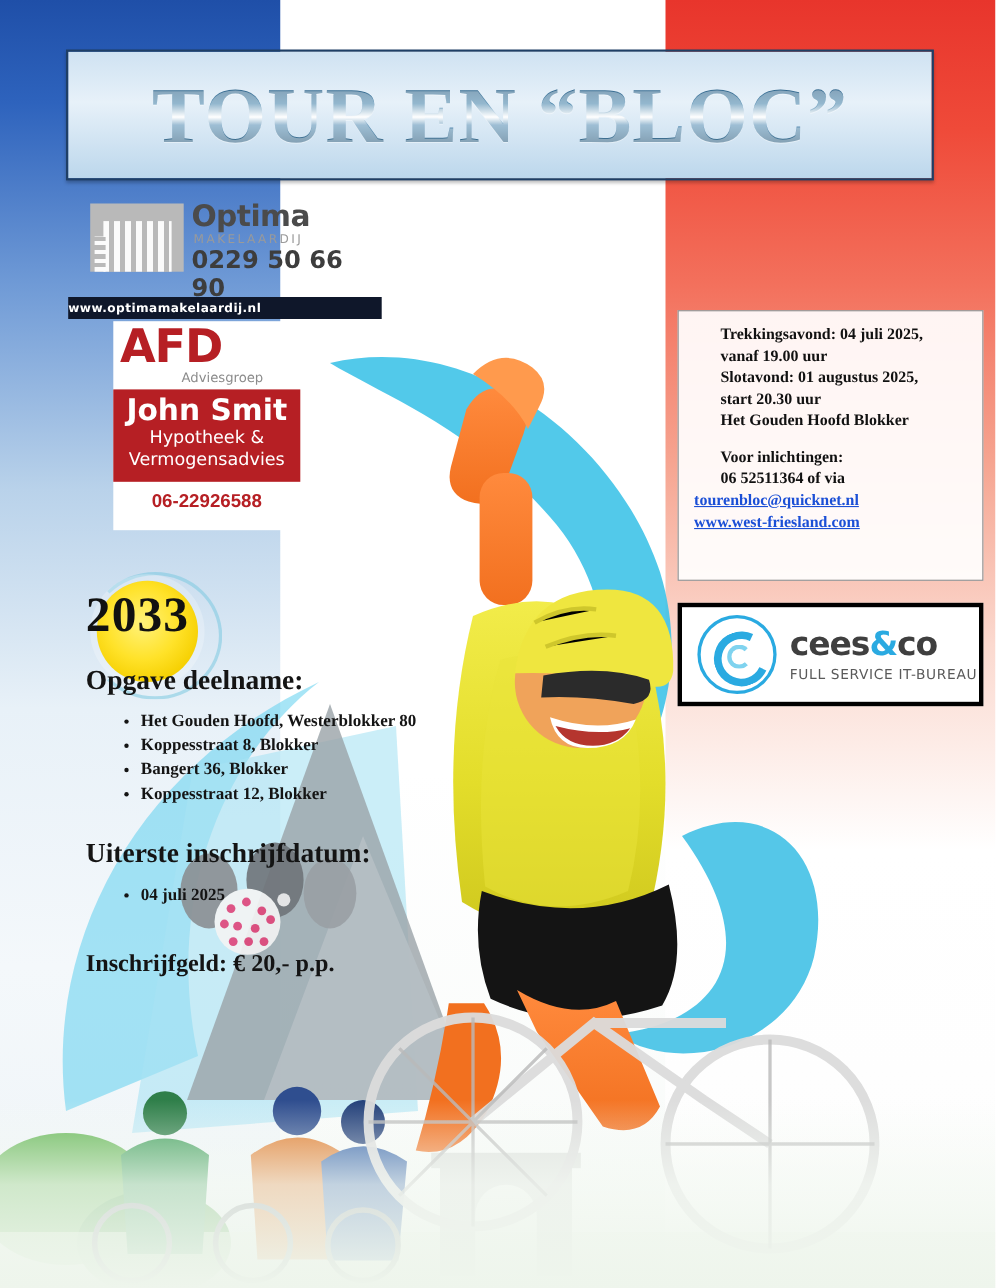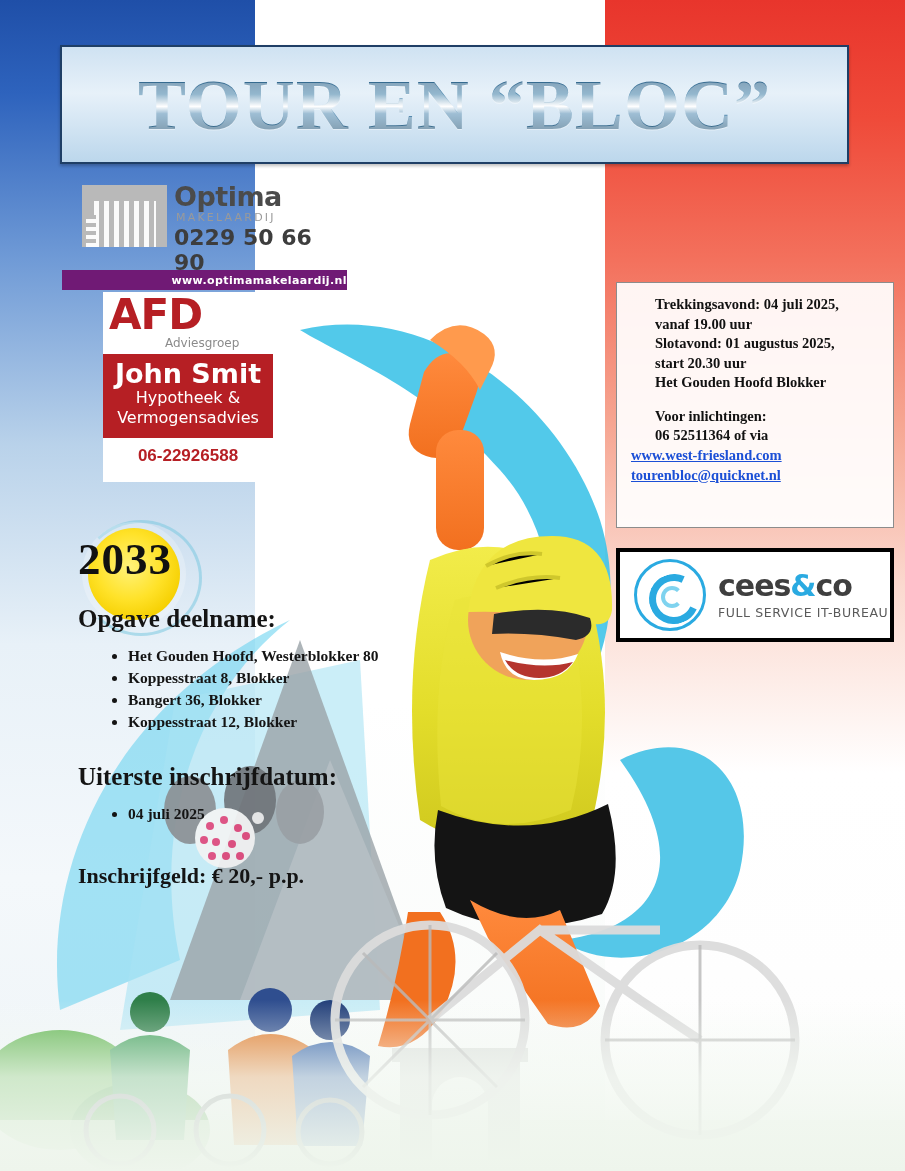--- a/index.html
+++ b/index.html
@@ -124,22 +124,22 @@
     left: 112px; top: 40px;
     font-family: "DejaVu Sans", sans-serif;
     font-weight: bold;
     font-size: 22px;
     color: #3d3d3d;
   }
   .optima-bar {
     position: absolute;
     left: 0px; top: 85px;
     width: 285px; height: 20px;
-    background: #701a75;
-    display: flex; align-items: center; justify-content: flex-end;
+    background: #0f172a;
+    display: flex; align-items: center; justify-content: flex-start;
   }
   .optima-url {
     font-family: "DejaVu Sans", sans-serif;
     font-weight: bold;
     font-size: 11px;
     color: #ffffff;
     letter-spacing: .4px;
   }
 
   
@@ -492,22 +492,22 @@
 
   <div class="info-box">
     <div class="info-line">Trekkingsavond: 04 juli 2025,</div>
     <div class="info-line">vanaf 19.00 uur</div>
     <div class="info-line">Slotavond: 01 augustus 2025,</div>
     <div class="info-line">start 20.30 uur</div>
     <div class="info-line">Het Gouden Hoofd Blokker</div>
     <div class="info-gap"></div>
     <div class="info-line">Voor inlichtingen:</div>
     <div class="info-line">06 52511364 of via</div>
+    <a class="info-link" href="#">tourenbloc@quicknet.nl</a>
     <a class="info-link" href="#">www.west-friesland.com</a>
-    <a class="info-link" href="#">tourenbloc@quicknet.nl</a>
   </div>
 
   <div class="cees-box">
     <div class="cees-mark"></div>
     <div class="cees-text">
       <div class="cees-title">
         <span>cees</span><span class="amp">&amp;</span><span>co</span>
       </div>
       <div class="cees-sub">FULL SERVICE IT-BUREAU</div>
     </div>

